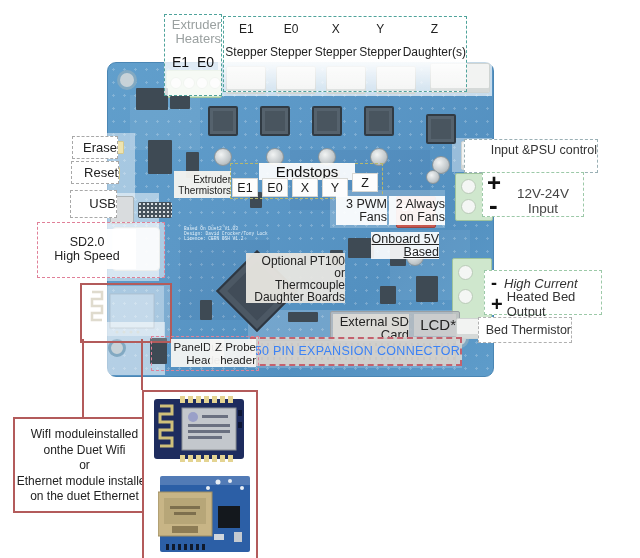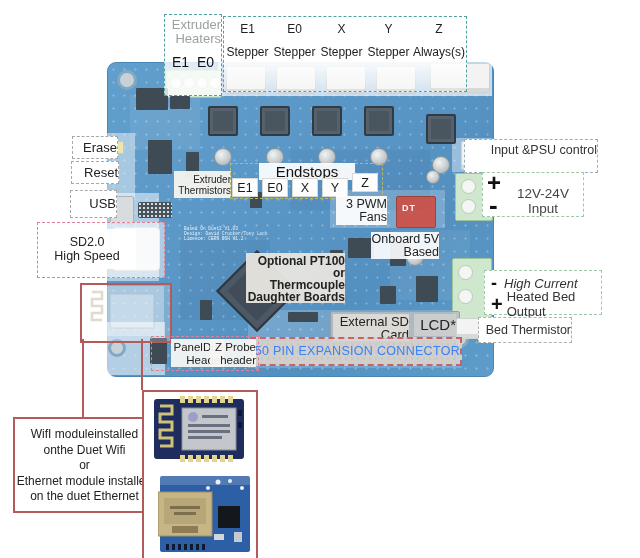--- a/index.html
+++ b/index.html
@@ -167,21 +167,21 @@
     <div style="flex:1;text-align:center;font-size:12px;color:#222;">
       <div style="margin-top:5px;">X</div>
       <div style="margin-top:9px;">Stepper</div>
     </div>
     <div style="flex:1;text-align:center;font-size:12px;color:#222;">
       <div style="margin-top:5px;">Y</div>
       <div style="margin-top:9px;">Stepper</div>
     </div>
     <div style="flex:1.15;text-align:center;font-size:12px;color:#222;">
       <div style="margin-top:5px;">Z</div>
-      <div style="margin-top:9px;">Always(s)</div>
+      <div style="margin-top:9px;">Daughter(s)</div>
     </div>
   </div>
 
   <div class="lbl dgray" style="left:72px;top:136px;width:46px;height:23px;font-size:13px;line-height:21px;">Erase</div>
   <div class="lbl dgray" style="left:71px;top:161px;width:48px;height:23px;font-size:13px;line-height:21px;">Reset</div>
   <div class="lbl dgray" style="left:70px;top:190px;width:47px;height:28px;font-size:13px;line-height:26px;">USB</div>
 
   <div class="abs dpink" style="left:37px;top:222px;width:128px;height:56px;background:rgba(255,255,255,.5);box-sizing:border-box;">
     <div class="two" style="position:absolute;left:0;top:6px;width:98px;background:rgba(255,255,255,.95);padding:6px 0;color:#222;text-align:center;font-size:12.5px;line-height:14px;">
       <div>SD2.0</div>
@@ -200,26 +200,30 @@
     <div class="pin" style="left:31px;top:14px;">E0</div>
     <div class="pin" style="left:61px;top:14px;">X</div>
     <div class="pin" style="left:91px;top:14px;">Y</div>
     <div class="pin" style="left:121px;top:9px;">Z</div>
   </div>
 
   <div class="lbl two" style="left:336px;top:196px;width:51px;height:29px;padding-top:2px;font-size:12.5px;">
     <div>3 PWM</div>
     <div>Fans</div>
   </div>
-  <div class="lbl two" style="left:371px;top:232px;width:68px;height:27px;padding-top:1px;font-size:12.5px;background:rgba(255,255,255,.9);">
+  <div class="lbl two" style="left:389px;top:196px;width:56px;height:29px;padding-top:2px;font-size:12.5px;">
+    <div>2 Always</div>
+    <div>on Fans</div>
+  </div>
+  <div class="lbl two" style="left:371px;top:232px;width:68px;height:27px;padding-top:1px;font-size:12.5px;background:rgba(255,255,255,.9);text-decoration:underline;">
     <div>Onboard 5V</div>
     <div>Based</div>
   </div>
 
-  <div class="lbl" style="left:246px;top:253px;width:99px;height:50px;font-size:12px;line-height:12px;padding-top:2px;background:rgba(232,230,224,.95);font-weight:bold;">
+  <div class="lbl" style="left:246px;top:253px;width:99px;height:50px;font-size:12px;line-height:12px;padding-top:2px;background:rgba(232,230,224,.95);">
     <div>Optional  PT100</div>
     <div>or</div>
     <div>Thermcouple</div>
     <div>Daughter Boards</div>
   </div>
 
   <div class="lbl" style="left:333px;top:314px;width:76px;height:27px;font-size:13px;line-height:13px;padding-top:1px;background:rgba(222,220,216,.92);">
     <div>External SD</div>
     <div>Card</div>
   </div>

